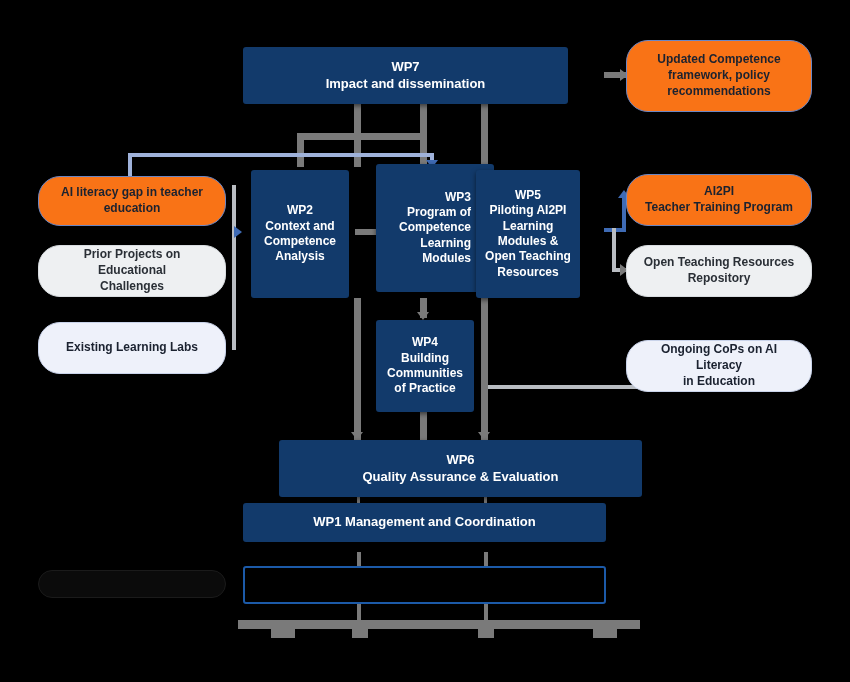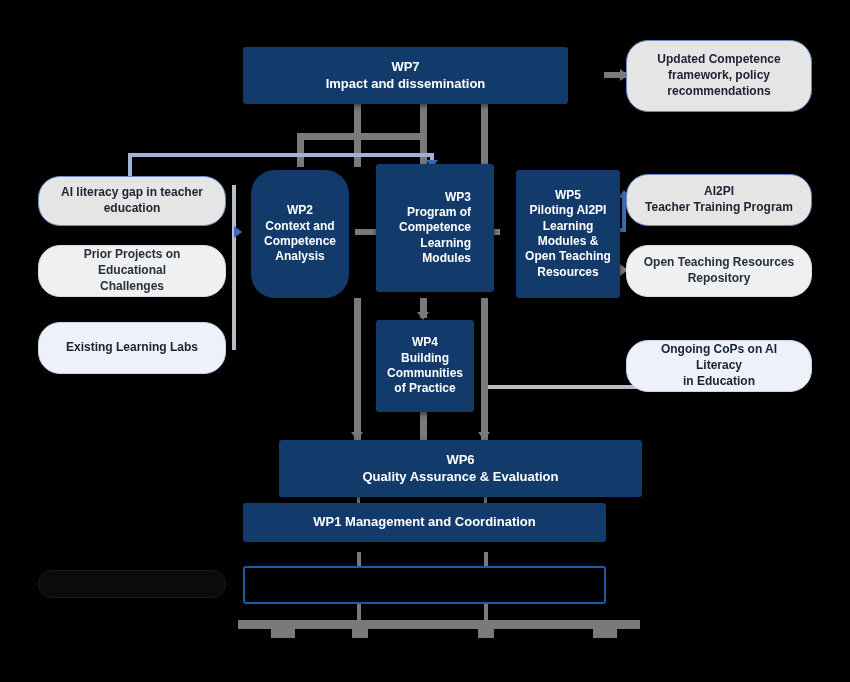--- a/index.html
+++ b/index.html
@@ -10,21 +10,21 @@
   .box{position:absolute;box-sizing:border-box;display:flex;align-items:center;
        justify-content:center;text-align:center;font-weight:bold;}
 
   
   .wp{background:#123A6B;color:#ffffff;border-radius:3px;
       box-shadow:0 2px 5px rgba(0,0,0,.55);}
   .wp .lines{line-height:1.28;padding:4px 6px;}
 
   
   .pill{border-radius:22px;line-height:1.32;padding:6px 12px;}
-  .pill.lav{background:#e5e5e5;border:1.6px solid #6B86C4;color:#1B2230;}
+  .pill.lav{background:#f97316;border:1.6px solid #6B86C4;color:#1B2230;}
   .pill.gray{background:#EEF0F2;border:1.6px solid #D8DCE0;color:#2A2F36;}
   .pill.pale{background:#EEF1FA;border:1.6px solid #C9D3EA;color:#1B2230;}
   .pill.faded{background:#0b0b0b;border:1.6px solid #1b1b1b;color:#141414;}
 
   
   .outline-box{background:#000000;border:2.5px solid #1C5AA8;border-radius:3px;}
 
   
   .conn{position:absolute;background:#7A7A7A;}
   .conn.blue{background:#3F6BB5;}
@@ -107,40 +107,40 @@
   <div class="conn greylt" style="left:724px;top:374px;width:4px;height:15px;"></div>
   <div class="arrow up" style="left:720px;top:368px;"></div>
 
   <div class="box wp t13" style="left:243px;top:47px;width:325px;height:57px;">
     <div class="lines">
       <div>WP7</div>
       <div>Impact and dissemination</div>
     </div>
   </div>
 
-  <div class="box wp t12" style="left:251px;top:170px;width:98px;height:128px;border-radius:24px;">
+  <div class="box wp t12" style="left:251px;top:170px;width:98px;height:128px;">
     <div class="lines">
       <div>WP2</div>
       <div>Context and</div>
       <div>Competence</div>
       <div>Analysis</div>
     </div>
   </div>
 
   <div class="box wp t12" style="left:376px;top:164px;width:118px;height:128px;text-align:right;">
     <div class="lines">
       <div>WP3</div>
       <div>Program of</div>
       <div>Competence</div>
       <div>Learning</div>
       <div>Modules</div>
     </div>
   </div>
 
-  <div class="box wp t12" style="left:516px;top:170px;width:104px;height:128px;">
+  <div class="box wp t12" style="left:476px;top:170px;width:104px;height:128px;">
     <div class="lines">
       <div>WP5</div>
       <div>Piloting AI2PI</div>
       <div>Learning</div>
       <div>Modules &amp;</div>
       <div>Open Teaching</div>
       <div>Resources</div>
     </div>
   </div>
 

